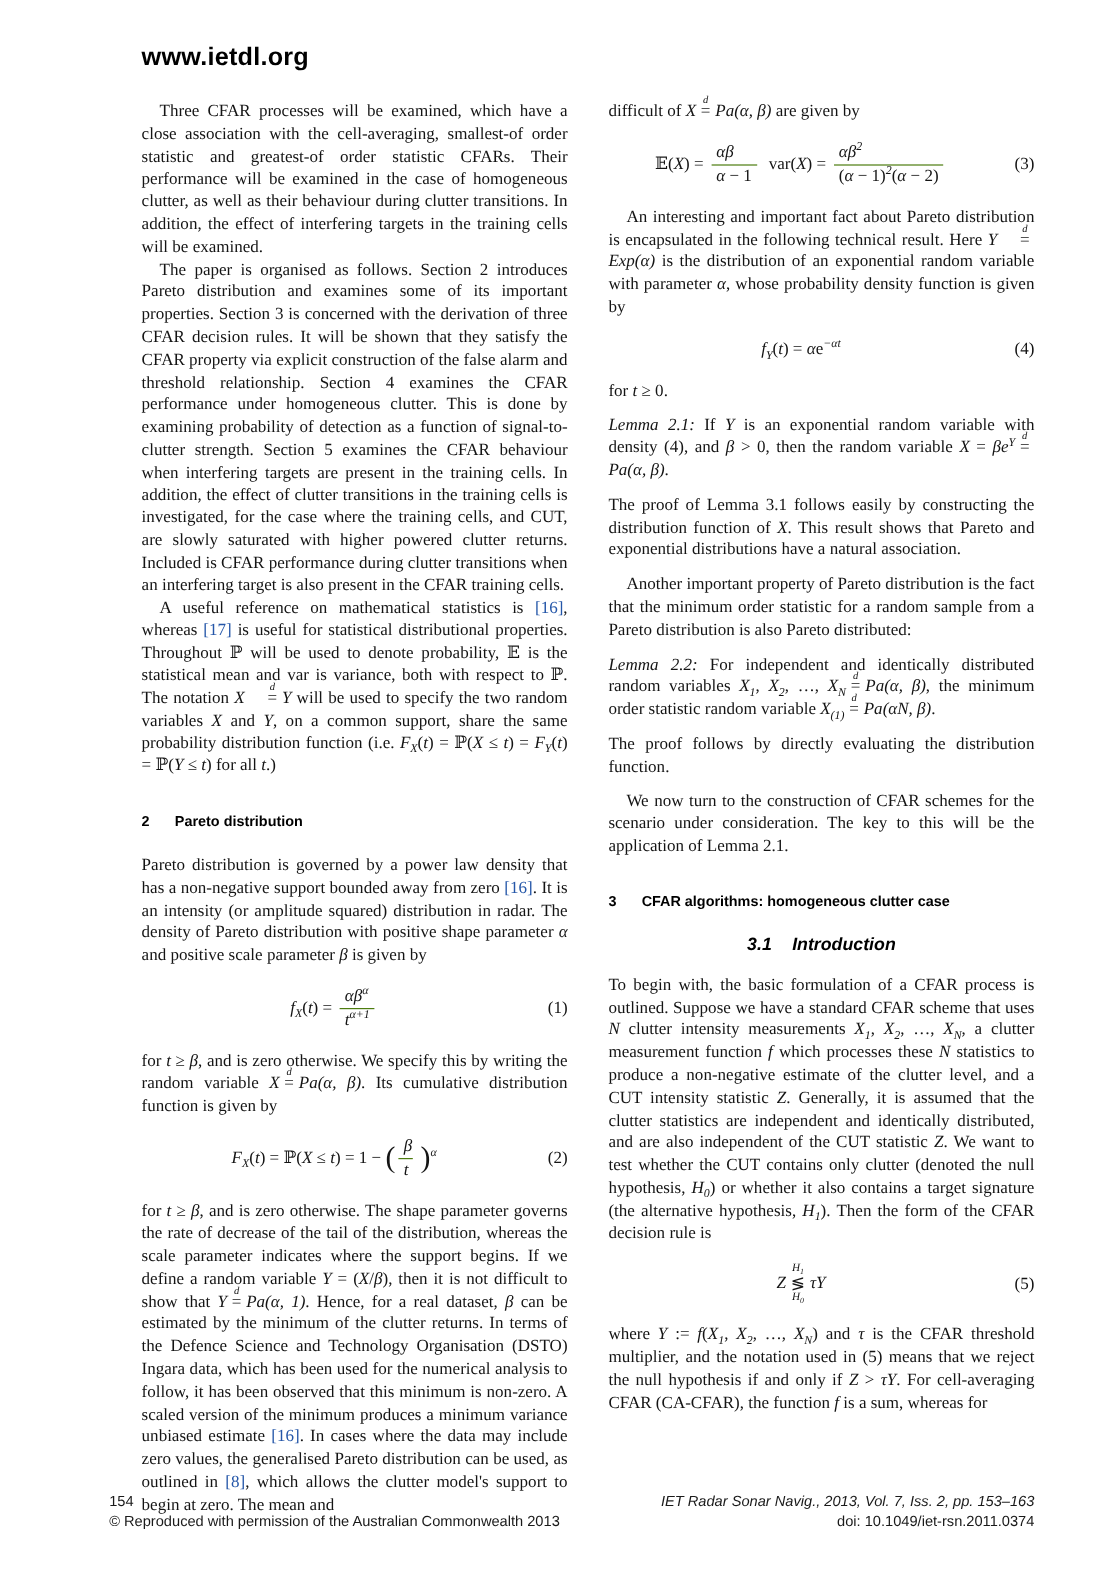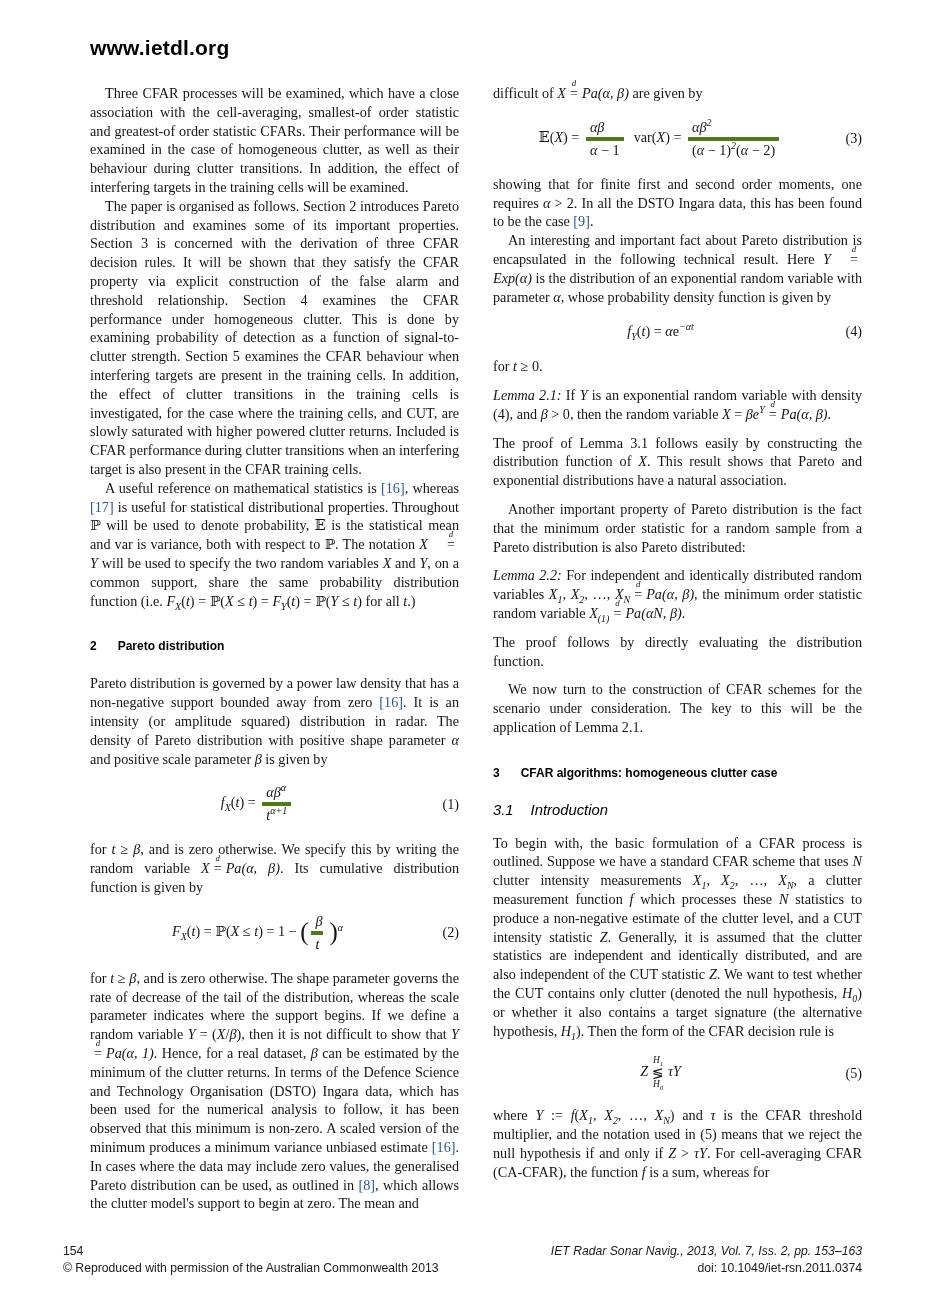--- a/index.html
+++ b/index.html
@@ -1,49 +1,49 @@
 <!DOCTYPE html>
 <html style="--cite: #2456a8;"><head>
 <meta charset="utf-8">
 <style>
   html,body{margin:0;padding:0;background:#ffffff;}
   body{width:925px;height:1309px;position:relative;overflow:hidden;
        font-family:"Liberation Serif","DejaVu Serif","DejaVu Sans",serif;color:#141414;}
-  .page{position:absolute;inset:0;padding:36px 63px 0 90px;box-sizing:border-box;}
+  .page{position:absolute;inset:0;padding:36px 63px 0 90px;box-sizing:border-box;margin-left:28px;}
   .site{font-family:"Liberation Sans","DejaVu Sans",sans-serif;font-weight:bold;
         font-size:21px;letter-spacing:0.2px;color:#000;margin-bottom:24px;}
   .cols{display:flex;gap:34px;}
   .col{width:383px;font-size:14.2px;line-height:18.8px;text-align:justify;}
   .para{margin:0;}
   .indent{text-indent:15px;}
   .vsp{margin-top:10px;}
   .it{font-style:italic;}
   .cite{color:var(--cite,#2456a8);cursor:pointer;}
   .sup{vertical-align:super;font-size:0.7em;line-height:0;font-style:italic;}
   .sub{vertical-align:sub;font-size:0.7em;line-height:0;font-style:italic;}
   .deq{display:inline-block;position:relative;padding:0 1px;margin:0 3px;}
   .deq-d{position:absolute;left:50%;top:-0.55em;transform:translateX(-50%);
          font-size:0.62em;font-style:italic;line-height:1;}
   .frac{display:inline-flex;flex-direction:column;align-items:flex-start;
         vertical-align:middle;margin:0 3px;line-height:1.2;text-align:center;}
   .fnum{padding:0 4px 1px 4px;display:block;}
-  .fden{border-top:4px solid #4d7c0f;padding:1px 4px 0 4px;display:block;}
+  .fden{border-top:1px solid #4d7c0f;padding:1px 4px 0 4px;display:block;}
   .bigp{font-size:1.75em;vertical-align:-0.15em;line-height:0;}
   .rstack{display:inline-flex;flex-direction:column;align-items:center;
           margin:0 4px;line-height:1.05;vertical-align:middle;}
   .rs-t,.rs-b{font-size:0.66em;}
   .rs-m{line-height:1;}
   .equation{display:flex;align-items:center;margin:16px 0;}
   .eq-body{flex:1;text-align:center;text-indent:0;}
   .eq-num{width:34px;text-align:right;flex:none;}
   .sec-head{font-family:"Liberation Sans","DejaVu Sans",sans-serif;font-weight:bold;
             font-size:12px;line-height:20px;color:#000;margin:26px 0 18px 0;text-align:left;}
   .sec-num{margin-right:21px;}
-  .subsec-head{font-family:"Liberation Sans","DejaVu Sans",sans-serif;font-weight:normal;
-               font-style:italic;font-size:14.8px;color:#000;margin:18px 0 14px 0;text-align:left;}
+  .subsec-head{font-family:"Liberation Sans","DejaVu Sans",sans-serif;font-weight:bold;
+               font-style:italic;font-size:14.8px;color:#000;margin:18px 0 14px 0;text-align:center;}
   .subsec-num{margin-right:17px;}
   .footer{position:absolute;left:63px;right:63px;bottom:32px;display:flex;
           justify-content:space-between;align-items:flex-end;
           font-family:"Liberation Sans","DejaVu Sans",sans-serif;font-size:12.2px;
           line-height:17px;color:#1a1a1a;}
   .f-right{text-align:right;}
   .journal{font-style:italic;}
 </style>
 </head>
 <body>
@@ -91,21 +91,20 @@
         <span class="eq-body"><span>𝔼(</span><span class="it">X</span><span>) = </span><span class="frac">
               <span class="fnum"><span class="it">αβ</span></span>
               <span class="fden"><span class="it">α</span><span> − 1</span></span>
             </span><span> var(</span><span class="it">X</span><span>) = </span><span class="frac">
               <span class="fnum"><span class="it">αβ</span><span class="sup">2</span></span>
               <span class="fden"><span>(</span><span class="it">α</span><span> − 1)</span><span class="sup">2</span><span>(</span><span class="it">α</span><span> − 2)</span></span>
             </span></span>
         <span class="eq-num">(3)</span>
       </div>
 
-      <p class="para"><span>showing that for finite first and second order moments, one requires </span><span class="it">α</span><span> &gt; 2. In all the DSTO Ingara data, this has been found to be the case </span><span class="cite">[9]</span><span>.</span></p>
       <p class="para indent"><span>An interesting and important fact about Pareto distribution is encapsulated in the following technical result. Here </span><span class="it">Y</span><span class="deq"><span class="deq-d">d</span><span>=</span></span><span class="it">Exp(α)</span><span> is the distribution of an exponential random variable with parameter </span><span class="it">α</span><span>, whose probability density function is given by</span></p>
 
       <div class="equation">
         <span class="eq-body"><span class="it">f</span><span class="sub">Y</span><span>(</span><span class="it">t</span><span>) = </span><span class="it">α</span><span>e</span><span class="sup">−αt</span></span>
         <span class="eq-num">(4)</span>
       </div>
 
       <p class="para"><span>for </span><span class="it">t</span><span> ≥ 0.</span></p>
       <p class="para vsp"><span class="it">Lemma 2.1:</span><span> If </span><span class="it">Y</span><span> is an exponential random variable with density (4), and </span><span class="it">β</span><span> &gt; 0, then the random variable </span><span class="it">X</span><span> = </span><span class="it">βe</span><span class="sup">Y</span><span class="deq"><span class="deq-d">d</span><span>=</span></span><span class="it">Pa(α, β)</span><span>.</span></p>
       <p class="para vsp"><span>The proof of Lemma 3.1 follows easily by constructing the distribution function of </span><span class="it">X</span><span>. This result shows that Pareto and exponential distributions have a natural association.</span></p>

